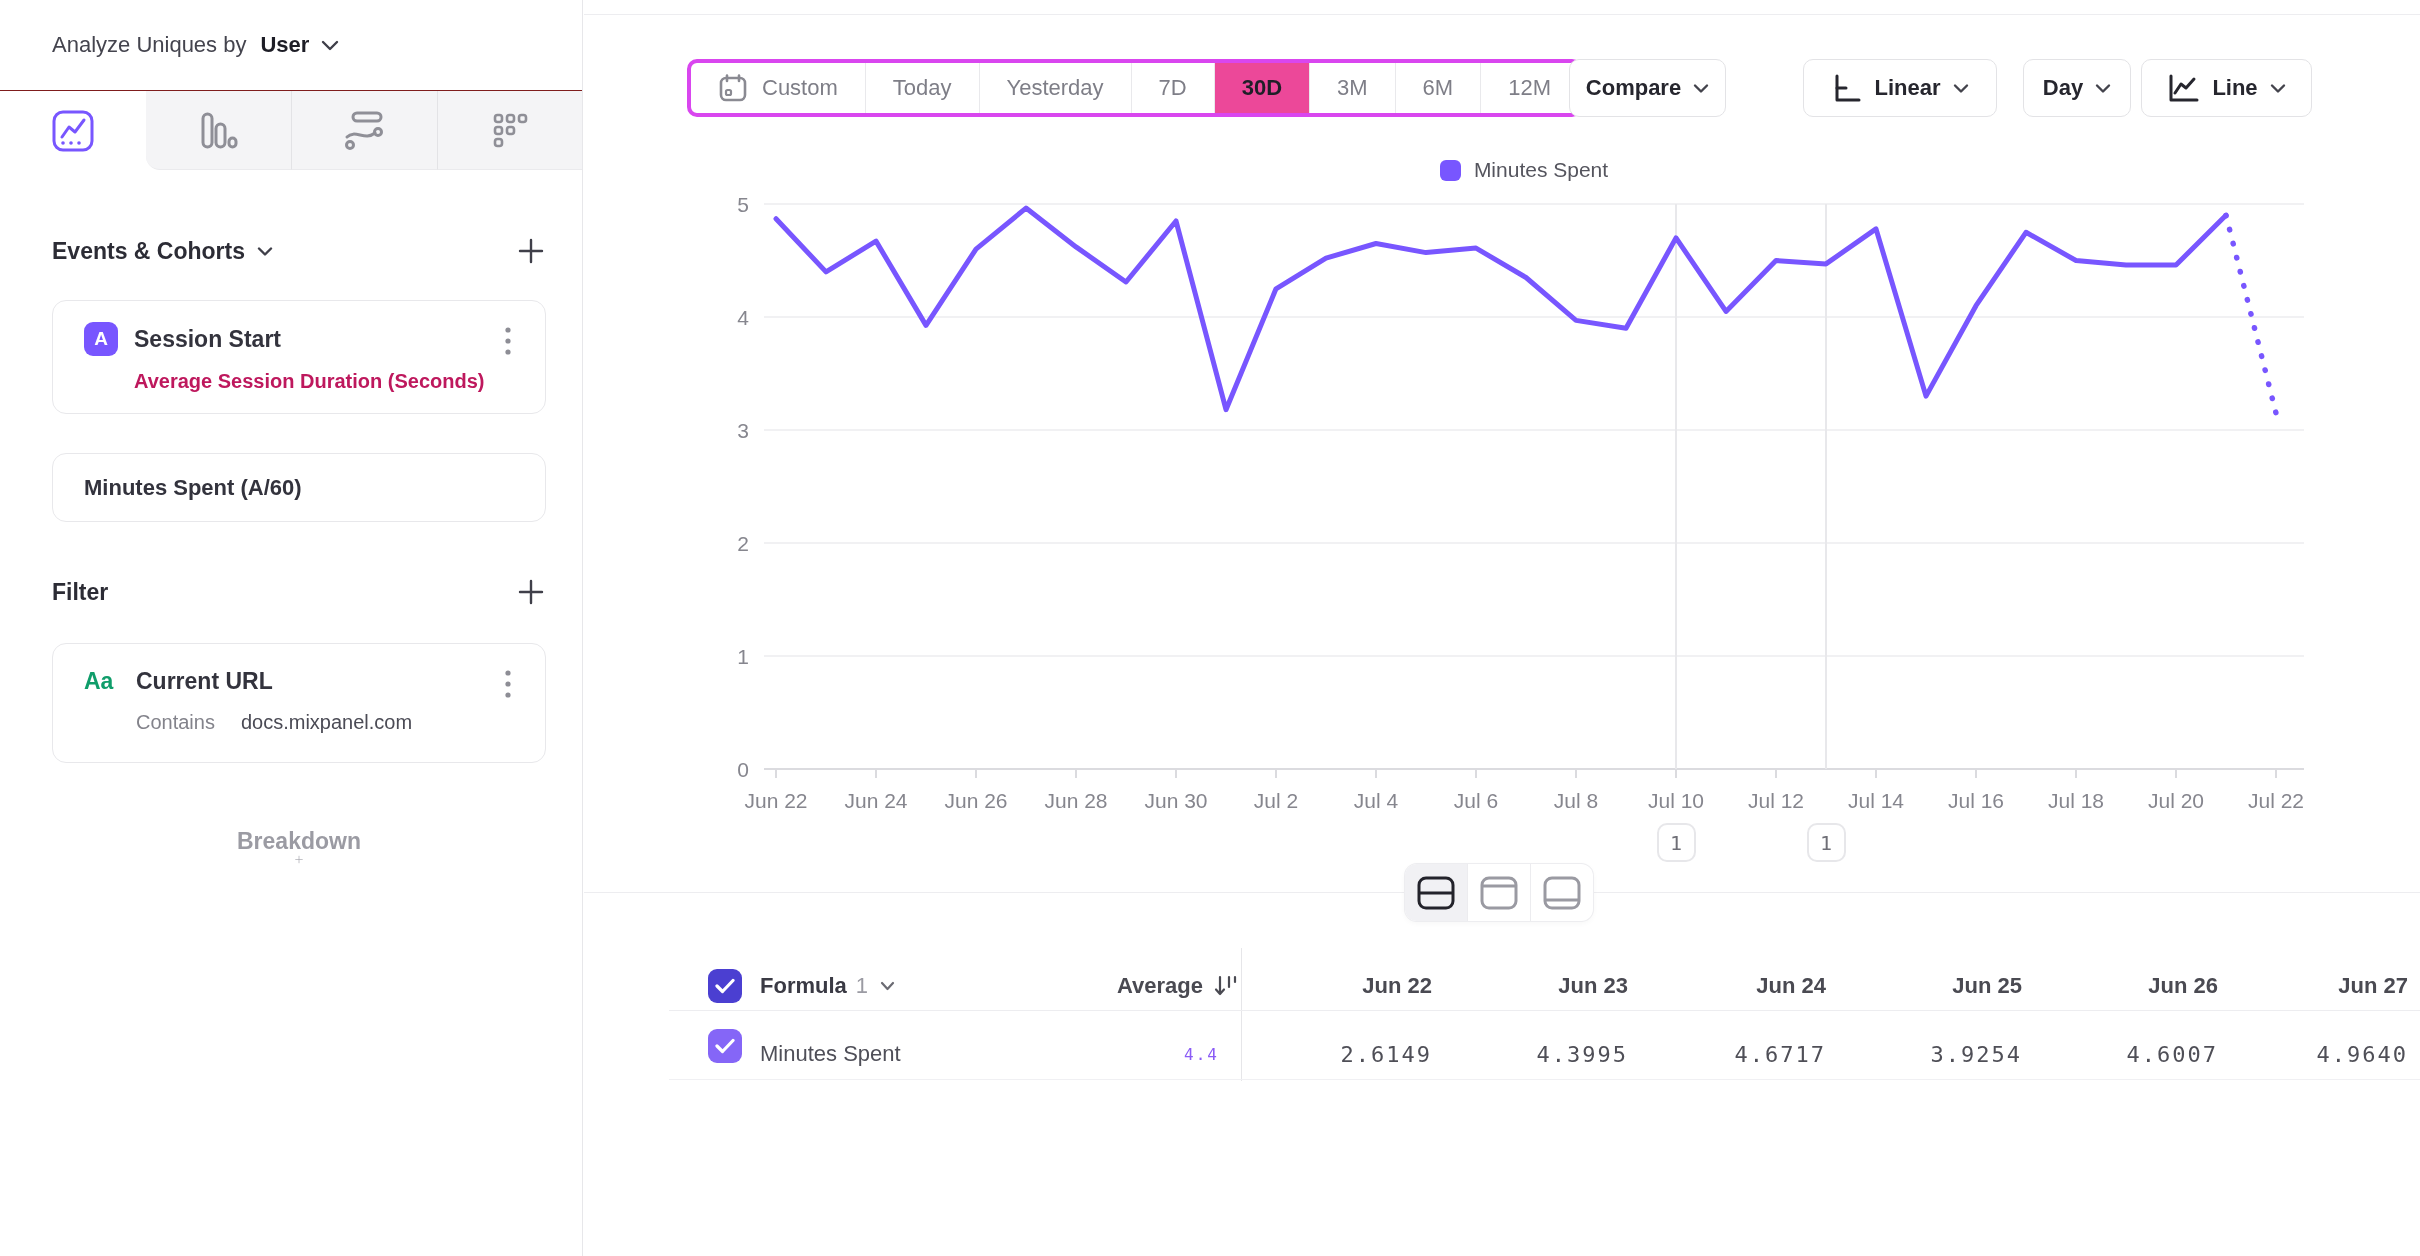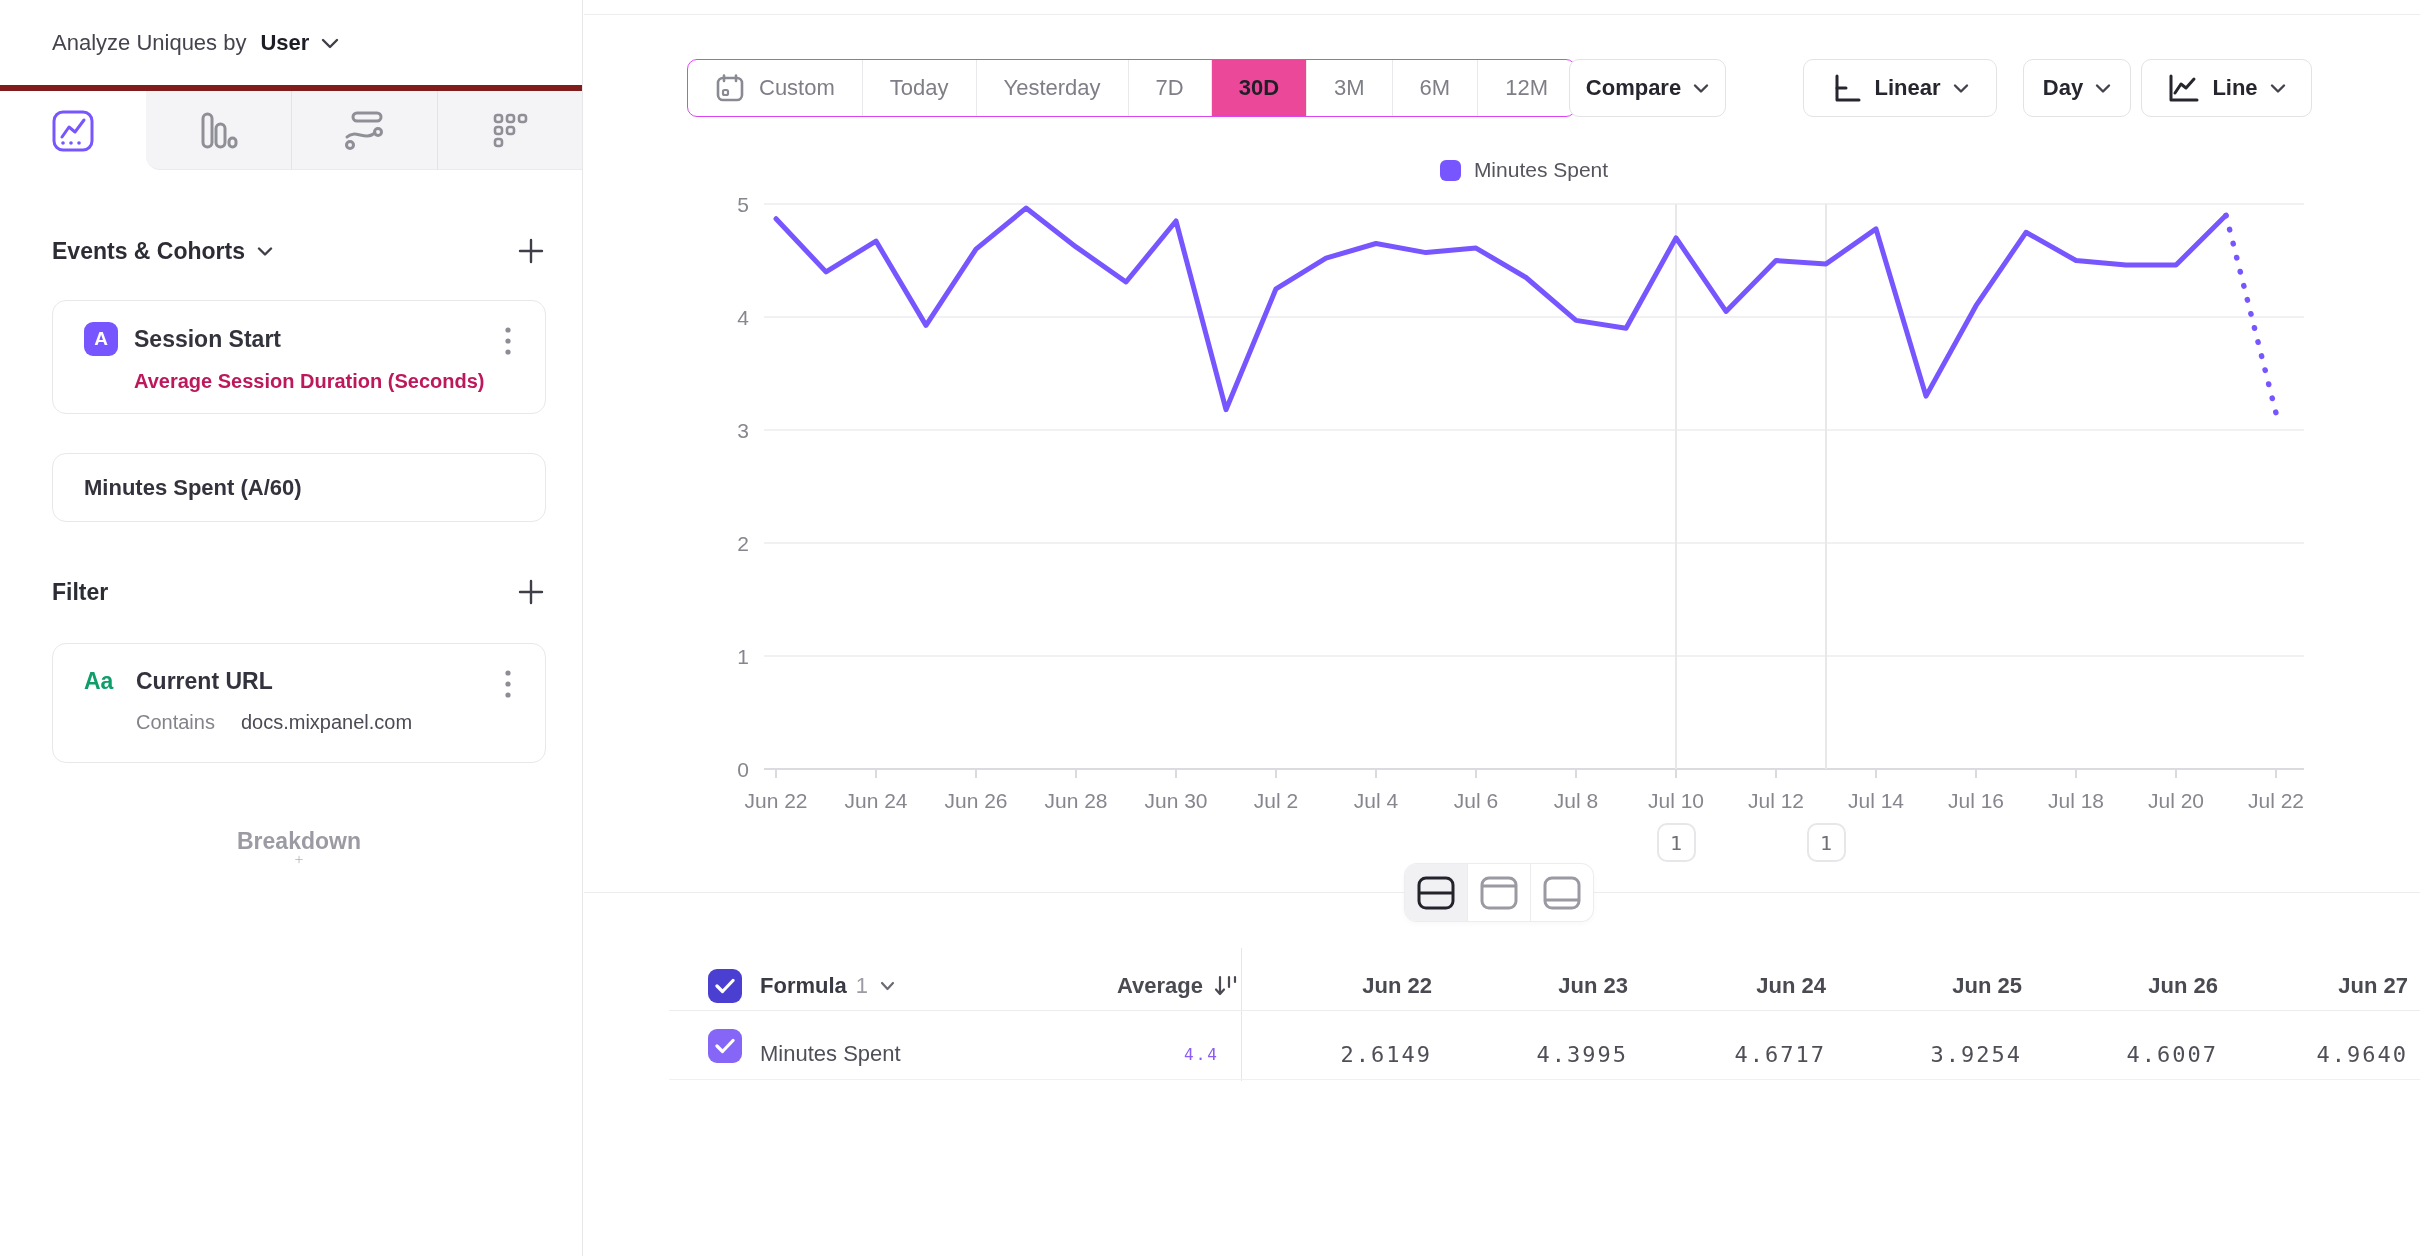--- a/index.html
+++ b/index.html
@@ -2,21 +2,21 @@
 <html><head>
 <meta charset="utf-8">
 <style>
   html,body{margin:0;padding:0;background:#fff;}
   #app{position:relative;width:2420px;height:1256px;overflow:hidden;background:#fff;
        font-family:"Liberation Sans",sans-serif;color:#2f2f39;}
   svg{display:block;}
 
   
   .sidebar{position:absolute;left:0;top:0;width:583px;height:1256px;background:#fff;border-right:1px solid #e7e7ea;box-sizing:border-box;}
-  .sb-header{height:91px;border-bottom:6px solid #7f1d1d;display:flex;align-items:center;padding-left:52px;box-sizing:border-box;}
+  .sb-header{height:91px;border-bottom:1px solid #7f1d1d;display:flex;align-items:center;padding-left:52px;box-sizing:border-box;}
   .sb-header .lbl{font-size:22px;color:#44444e;}
   .sb-header .val{font-size:22px;font-weight:700;color:#1d1d26;margin-left:14px;}
   .sb-header .chev{margin-left:12px;}
   .tabbar{height:79px;display:flex;}
   .tab{width:145.75px;display:flex;align-items:center;justify-content:center;box-sizing:border-box;}
   .tab.gray{background:#f4f4f6;border-bottom:1px solid #eaeaed;}
   .tab.g1{border-bottom-left-radius:14px;}
   .tab.g2,.tab.g3{border-left:1px solid #e3e3e6;}
   .sb-body{padding:0 36px 0 52px;}
   .sec-head{display:flex;align-items:center;justify-content:space-between;height:36px;}
@@ -39,21 +39,21 @@
   .card-sub{margin-top:14px;margin-left:50px;font-size:20px;font-weight:700;color:#be185d;}
   .url-sub{margin-top:16px;margin-left:52px;font-size:20px;display:flex;}
   .url-op{color:#83838b;}
   .url-val{color:#4b4b55;margin-left:26px;}
   .kebab{position:absolute;right:22px;top:20px;width:30px;height:40px;display:flex;align-items:center;justify-content:center;}
   .card-title-text{font-size:22px;font-weight:700;color:#33333d;}
 
   
   .main{position:absolute;left:584px;top:0;width:1836px;height:1256px;}
   .main-topline{position:absolute;left:0;top:14px;width:1836px;height:1px;background:#ededf0;}
-  .range-group{position:absolute;left:103px;top:59px;height:58px;display:flex;border:1px solid #d946ef;border-radius:10px;background:#fff;overflow:hidden;box-sizing:border-box;}
+  .range-group{position:absolute;left:103px;top:59px;height:58px;display:flex;border:4px solid #d946ef;border-radius:10px;background:#fff;overflow:hidden;box-sizing:border-box;}
   .range-item{display:flex;align-items:center;padding:0 27px;font-size:22px;color:#7e7e87;border-left:1px solid #e9e9ec;white-space:nowrap;}
   .range-item:first-child{border-left:none;}
   .range-item.selected{background:#ec4899;color:#1f1f28;font-weight:700;}
   .range-item .cal{margin-right:14px;}
   .btn{position:absolute;top:59px;height:58px;border:1px solid #e3e3e6;border-radius:10px;background:#fff;display:flex;align-items:center;justify-content:center;font-size:22px;font-weight:700;color:#26262e;box-sizing:border-box;}
   .btn .chev{margin-left:12px;}
   .btn .ic{margin-right:13px;}
   .btn-compare{left:985px;width:157px;text-align:center;}
   .btn-linear{left:1219px;width:194px;}
   .btn-day{left:1439px;width:108px;}

